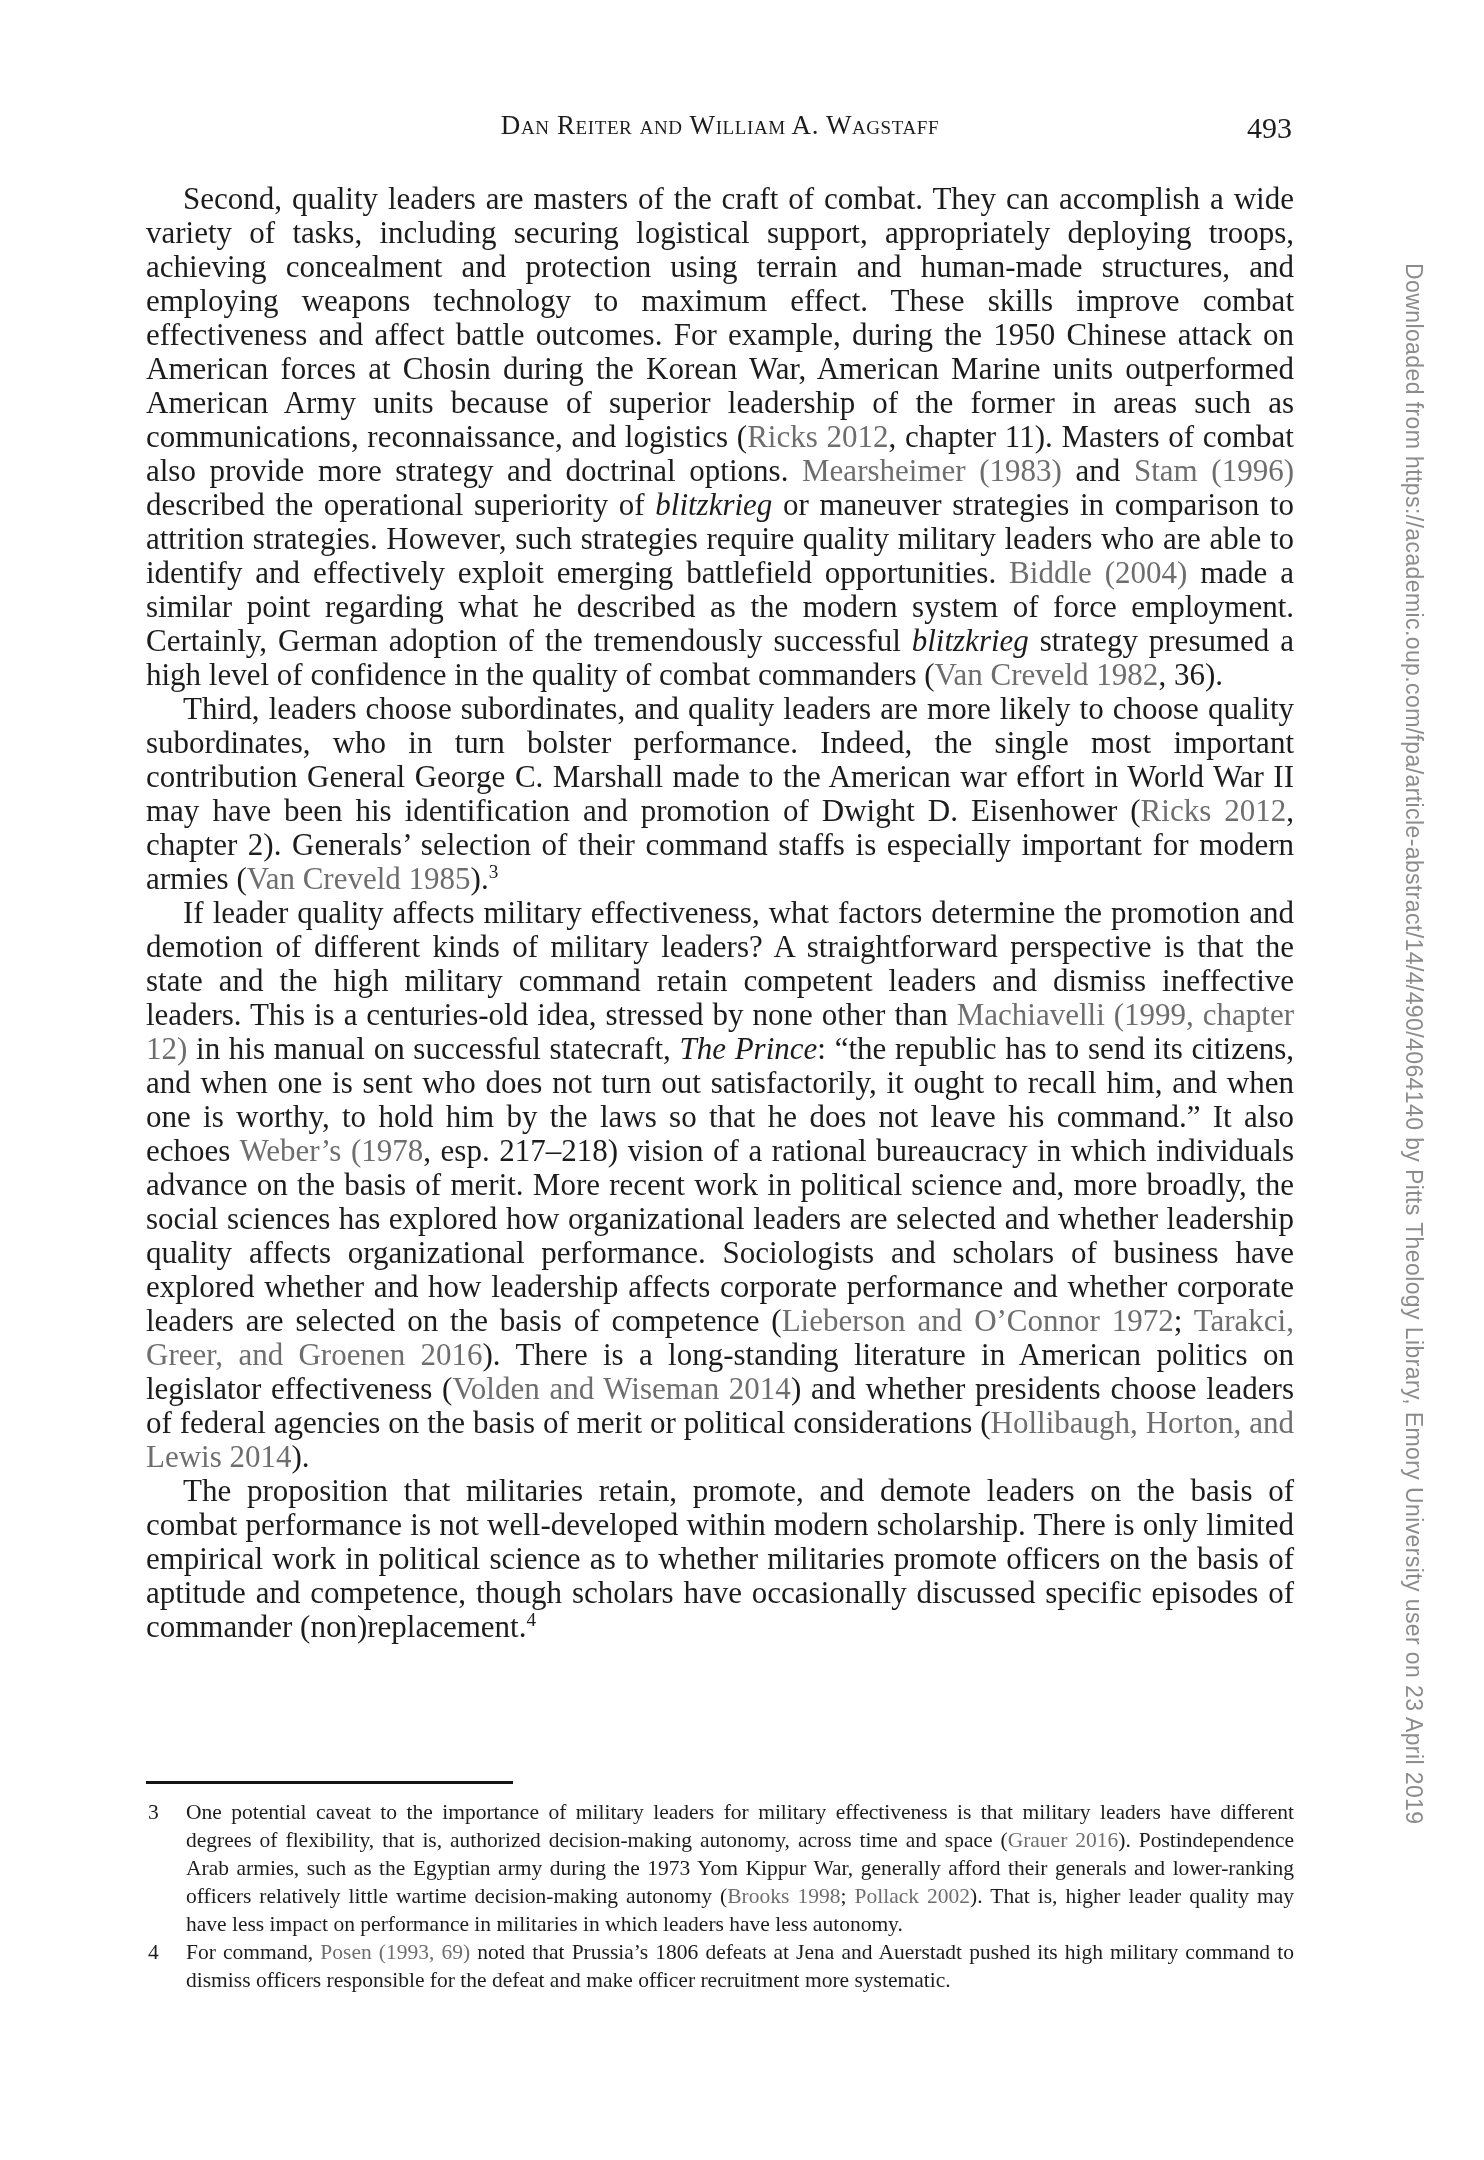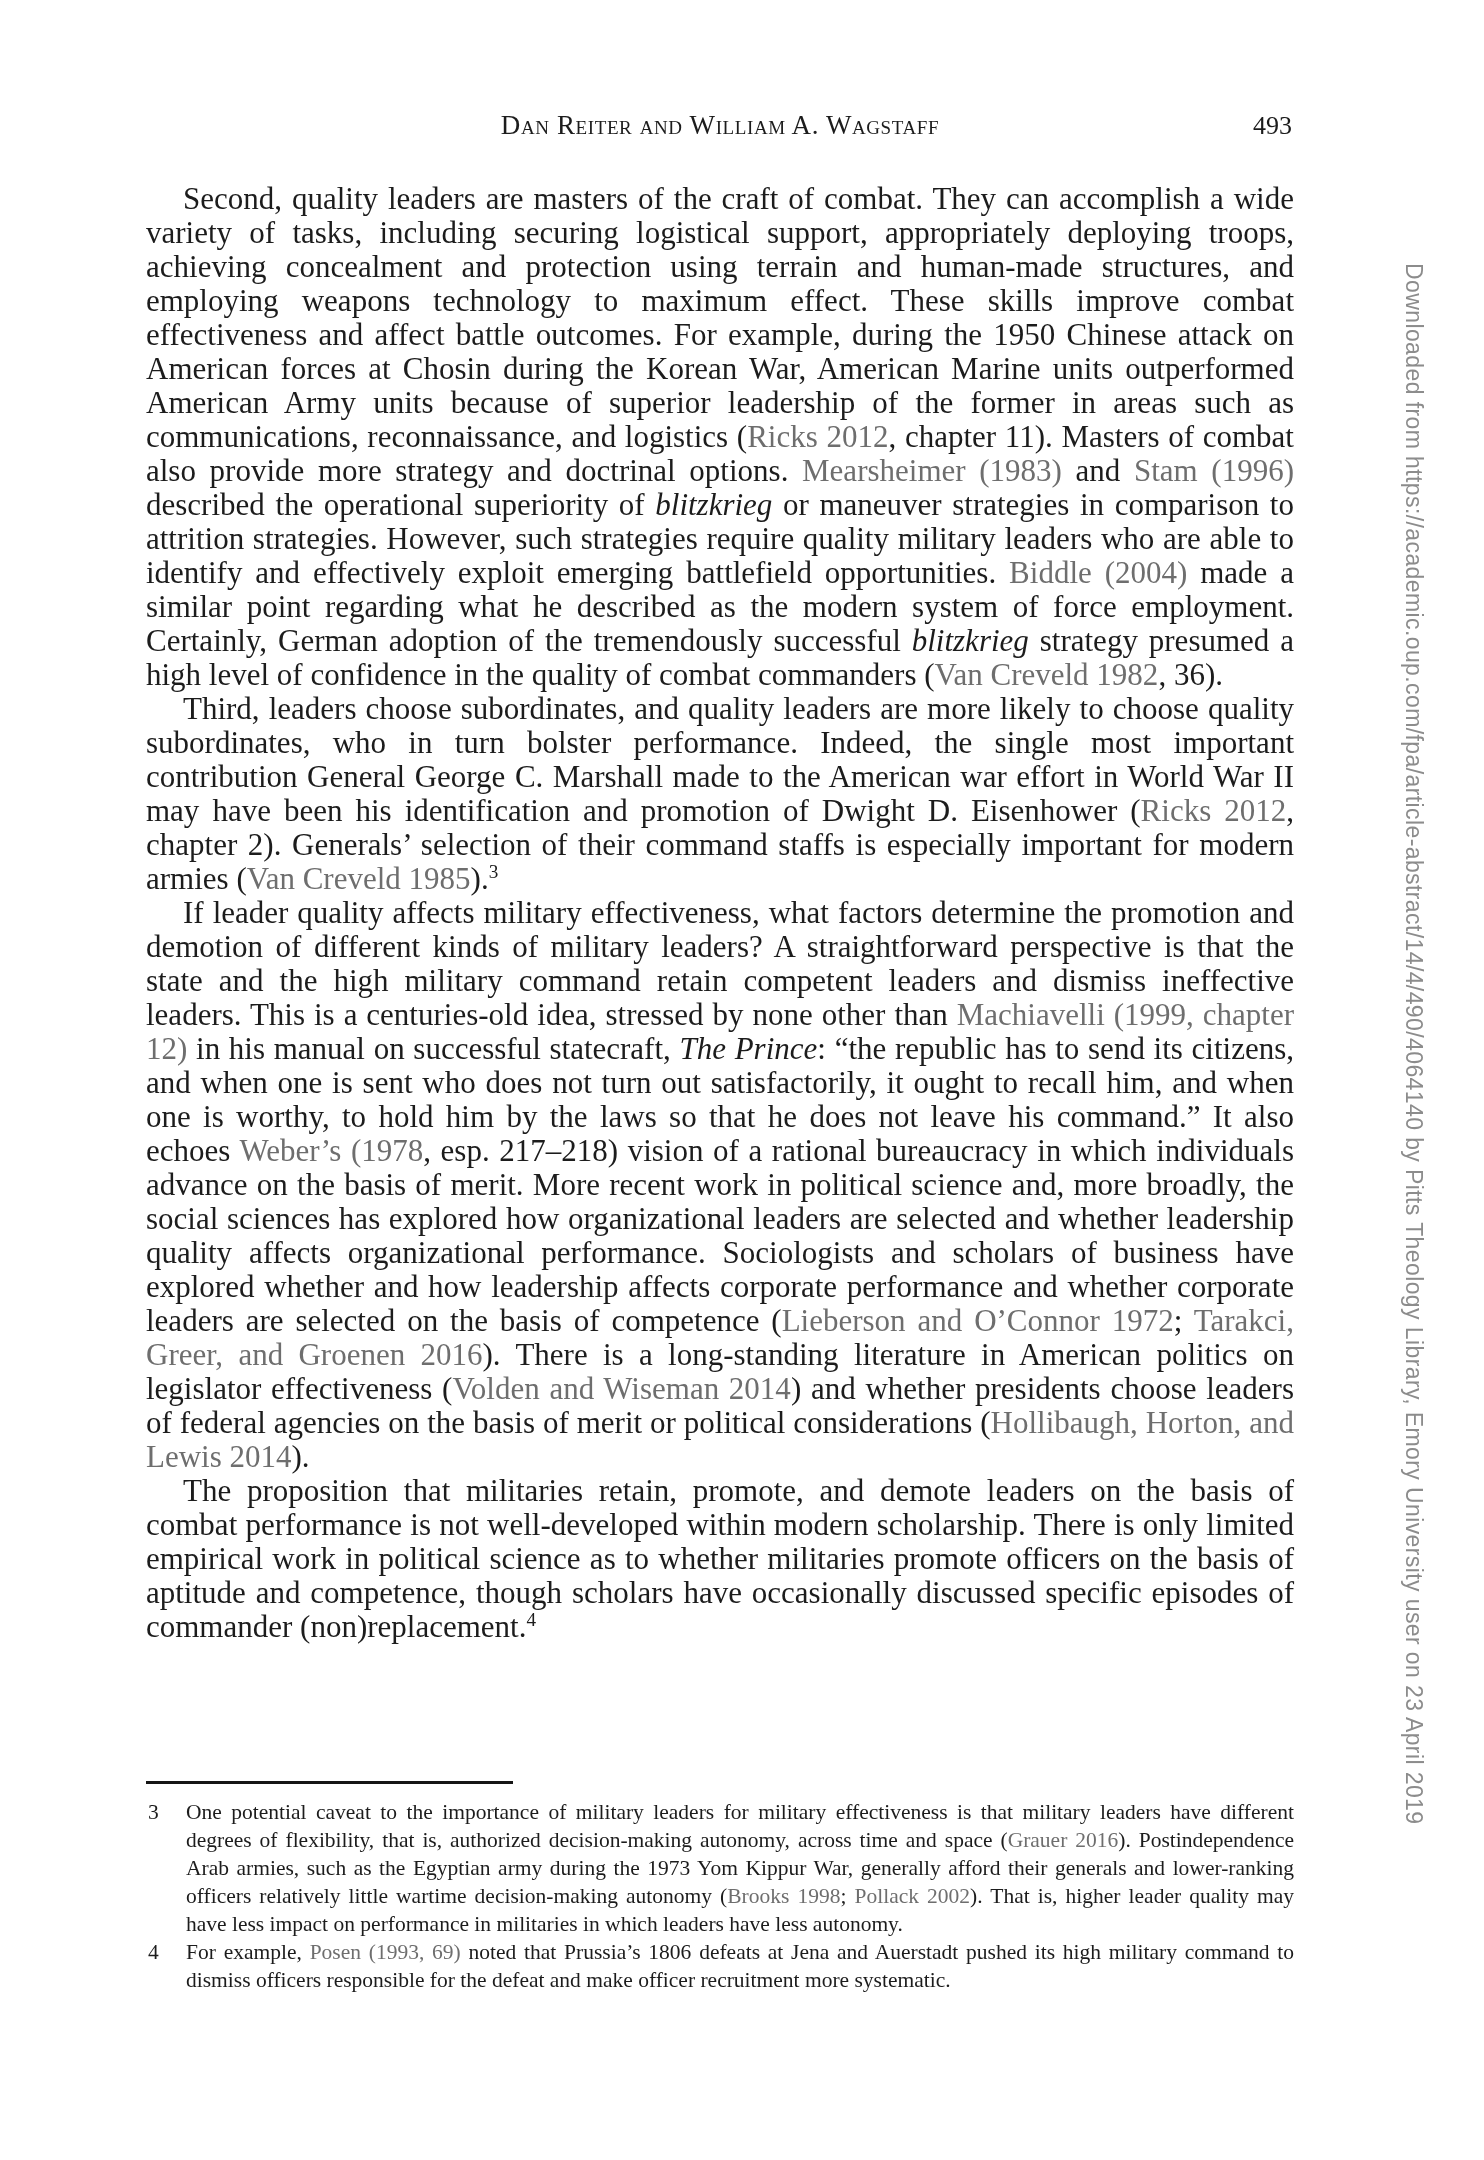--- a/index.html
+++ b/index.html
@@ -25,21 +25,21 @@
     text-align: center;
     font-variant: small-caps;
     font-size: 27px;
     letter-spacing: 0.6px;
     color: #1c1c1c;
   }
   .page-number {
     position: absolute;
     right: 2px;
     top: 1px;
-    font-size: 26px;
+    font-size: 30px;
     color: #1c1c1c;
   }
   .article-body {
     position: absolute;
     left: 146px;
     top: 182px;
     width: 1148px;
     font-size: 31px;
     line-height: 34px;
     text-align: justify;
@@ -96,18 +96,18 @@
       <p><span class="plain">Second, quality leaders are masters of the craft of combat. They can accomplish a wide variety of tasks, including securing logistical support, appropriately deploying troops, achieving concealment and protection using terrain and human-made structures, and employing weapons technology to maximum effect. These skills improve combat effectiveness and affect battle outcomes. For example, during the 1950 Chinese attack on American forces at Chosin during the Korean War, American Marine units outperformed American Army units because of superior leadership of the former in areas such as communications, reconnaissance, and logistics (</span><span class="cite">Ricks 2012</span><span class="plain">, chapter 11). Masters of combat also provide more strategy and doctrinal options. </span><span class="cite">Mearsheimer (1983)</span><span class="plain"> and </span><span class="cite">Stam (1996)</span><span class="plain"> described the operational superiority of </span><span class="italic">blitzkrieg</span><span class="plain"> or maneuver strategies in comparison to attrition strategies. However, such strategies require quality military leaders who are able to identify and effectively exploit emerging battlefield opportunities. </span><span class="cite">Biddle (2004)</span><span class="plain"> made a similar point regarding what he described as the modern system of force employment. Certainly, German adoption of the tremendously successful </span><span class="italic">blitzkrieg</span><span class="plain"> strategy presumed a high level of confidence in the quality of combat commanders (</span><span class="cite">Van Creveld 1982</span><span class="plain">, 36).</span></p>
       <p><span class="plain">Third, leaders choose subordinates, and quality leaders are more likely to choose quality subordinates, who in turn bolster performance. Indeed, the single most important contribution General George C. Marshall made to the American war effort in World War II may have been his identification and promotion of Dwight D. Eisenhower (</span><span class="cite">Ricks 2012</span><span class="plain">, chapter 2). Generals’ selection of their command staffs is especially important for modern armies (</span><span class="cite">Van Creveld 1985</span><span class="plain">).</span><sup class="sup">3</sup></p>
       <p><span class="plain">If leader quality affects military effectiveness, what factors determine the promotion and demotion of different kinds of military leaders? A straightforward perspective is that the state and the high military command retain competent leaders and dismiss ineffective leaders. This is a centuries-old idea, stressed by none other than </span><span class="cite">Machiavelli (1999, chapter 12)</span><span class="plain"> in his manual on successful statecraft, </span><span class="italic">The Prince</span><span class="plain">: “the republic has to send its citizens, and when one is sent who does not turn out satisfactorily, it ought to recall him, and when one is worthy, to hold him by the laws so that he does not leave his command.” It also echoes </span><span class="cite">Weber’s (1978</span><span class="plain">, esp. 217–218) vision of a rational bureaucracy in which individuals advance on the basis of merit. More recent work in political science and, more broadly, the social sciences has explored how organizational leaders are selected and whether leadership quality affects organizational performance. Sociologists and scholars of business have explored whether and how leadership affects corporate performance and whether corporate leaders are selected on the basis of competence (</span><span class="cite">Lieberson and O’Connor 1972</span><span class="plain">; </span><span class="cite">Tarakci, Greer, and Groenen 2016</span><span class="plain">). There is a long-standing literature in American politics on legislator effectiveness (</span><span class="cite">Volden and Wiseman 2014</span><span class="plain">) and whether presidents choose leaders of federal agencies on the basis of merit or political considerations (</span><span class="cite">Hollibaugh, Horton, and Lewis 2014</span><span class="plain">).</span></p>
       <p><span class="plain">The proposition that militaries retain, promote, and demote leaders on the basis of combat performance is not well-developed within modern scholarship. There is only limited empirical work in political science as to whether militaries promote officers on the basis of aptitude and competence, though scholars have occasionally discussed specific episodes of commander (non)replacement.</span><sup class="sup">4</sup></p>
     </div>
 
   <div class="footnote-separator"></div>
 
   <div class="footnotes">
       <div class="footnote"><span class="fn-num">3</span><span><span class="plain">One potential caveat to the importance of military leaders for military effectiveness is that military leaders have different degrees of flexibility, that is, authorized decision-making autonomy, across time and space (</span><span class="cite">Grauer 2016</span><span class="plain">). Postindependence Arab armies, such as the Egyptian army during the 1973 Yom Kippur War, generally afford their generals and lower-ranking officers relatively little wartime decision-making autonomy (</span><span class="cite">Brooks 1998</span><span class="plain">; </span><span class="cite">Pollack 2002</span><span class="plain">). That is, higher leader quality may have less impact on performance in militaries in which leaders have less autonomy.</span></span></div>
-      <div class="footnote"><span class="fn-num">4</span><span><span class="plain">For example, </span><span class="cite">Posen (1993, 69)</span><span class="plain"> noted that Prussia’s 1806 defeats at Jena and Auerstadt pushed its high military command to dismiss officers responsible for the defeat and make officer recruitment more systematic.</span></span></div>
+      <div class="footnote"><span class="fn-num">4</span><span><span class="plain">For command, </span><span class="cite">Posen (1993, 69)</span><span class="plain"> noted that Prussia’s 1806 defeats at Jena and Auerstadt pushed its high military command to dismiss officers responsible for the defeat and make officer recruitment more systematic.</span></span></div>
     </div>
 
   <div class="watermark">Downloaded from https://academic.oup.com/fpa/article-abstract/14/4/490/4064140 by Pitts Theology Library, Emory University user on 23 April 2019</div>
 
 </div>
 
 </body></html>

